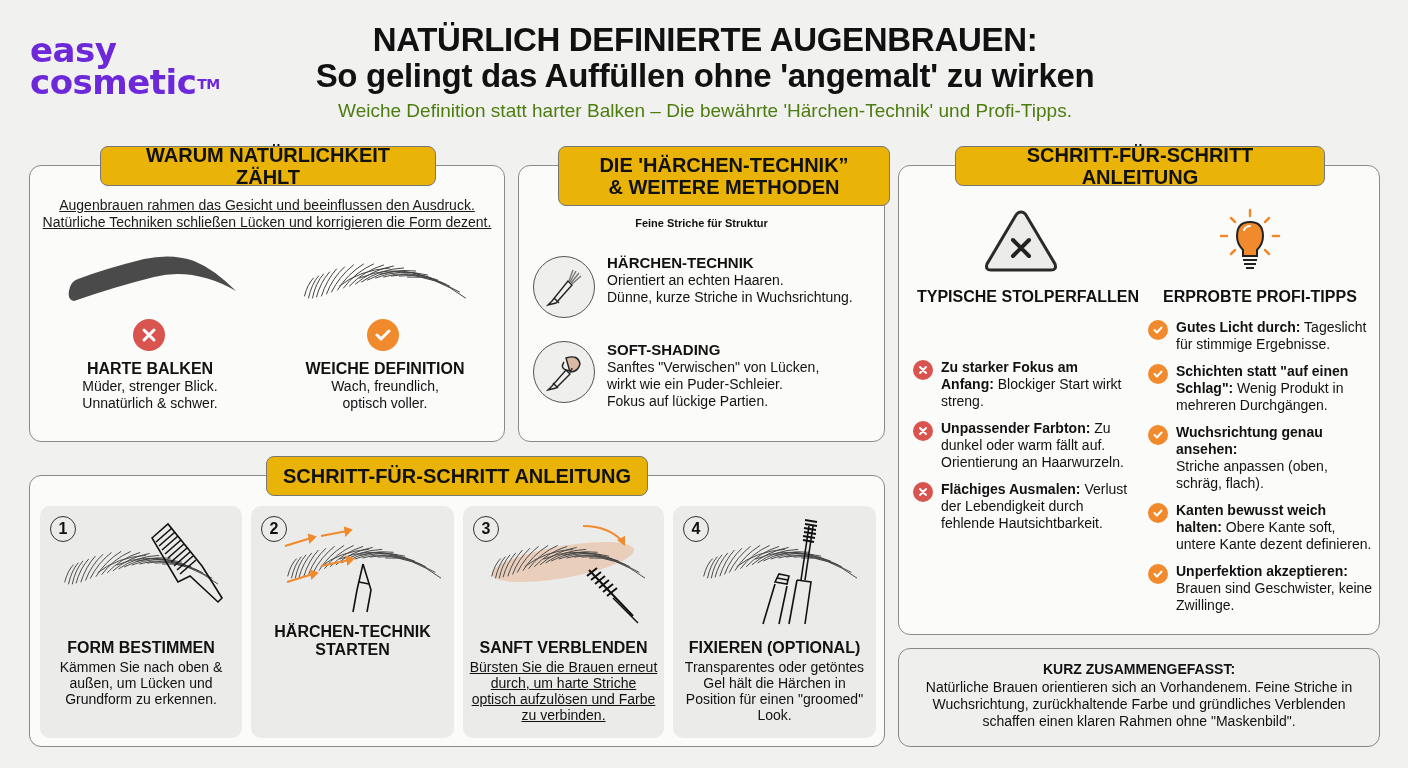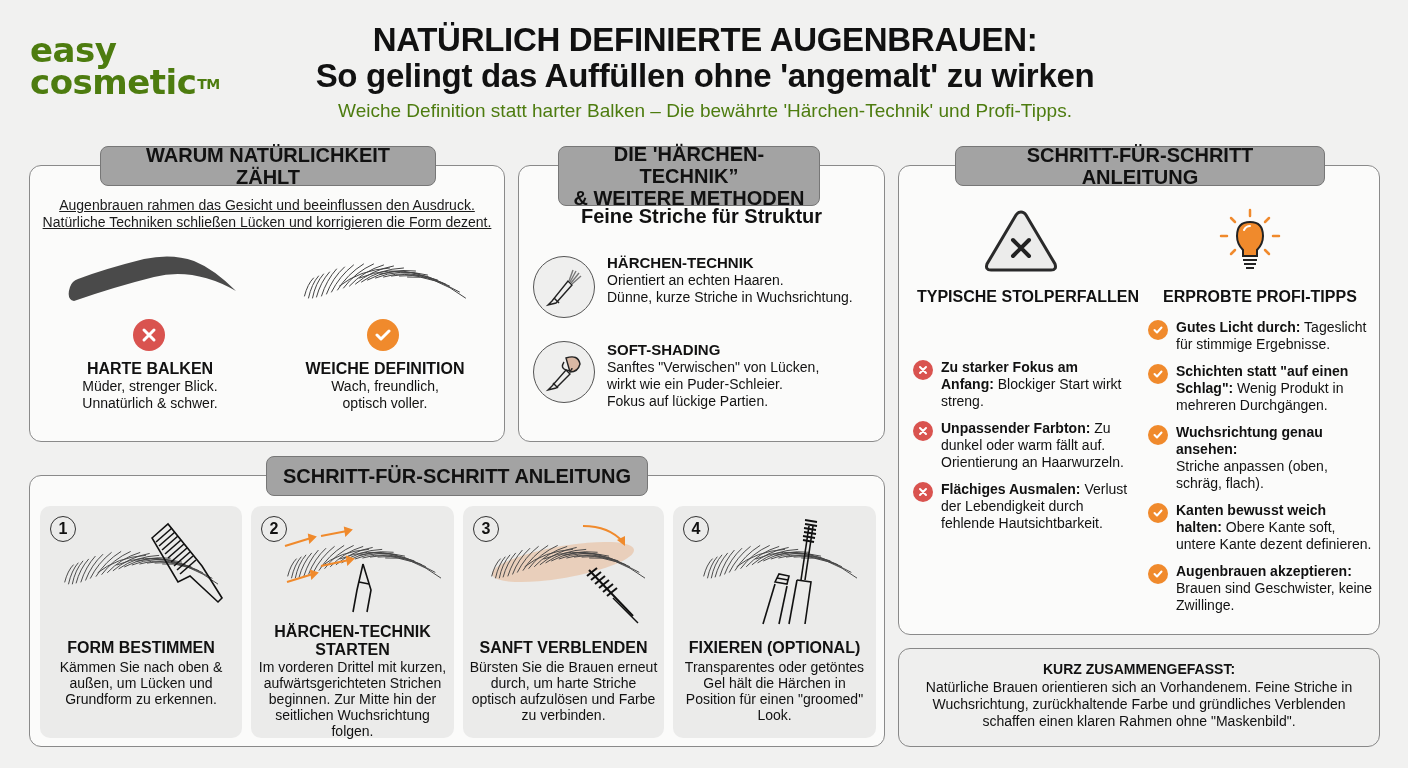--- a/index.html
+++ b/index.html
@@ -6,33 +6,33 @@
   html, body { width: 1408px; height: 768px; overflow: hidden; }
   body {
     background: #f1f1f0;
     font-family: "Liberation Sans", "DejaVu Sans", sans-serif;
     color: #111;
     position: relative;
   }
   .abs { position: absolute; }
 
   
-  .logo { left: 30px; top: 34px; font-family: "DejaVu Sans", sans-serif; font-weight: bold; color: #4d7c0f; font-size: 34px; line-height: 32px; letter-spacing: -0.5px; }
+  .logo { left: 30px; top: 34px; font-family: "DejaVu Sans", sans-serif; font-weight: bold; color: #6d28d9; font-size: 34px; line-height: 32px; letter-spacing: -0.5px; }
   .logo .tm { font-size: 14px; vertical-align: top; position: relative; top: 2px; margin-left: 1px; }
 
   
   .title { left: 240px; width: 930px; text-align: center; font-weight: bold; }
   .title-1 { top: 20px; font-size: 33px; line-height: 40px; letter-spacing: -0.3px; }
   .title-2 { top: 56px; font-size: 33px; line-height: 40px; letter-spacing: -0.3px; }
   .subtitle { top: 100px; left: 240px; width: 930px; text-align: center; font-size: 19px; color: #4d7c0f; }
 
   
   .panel { background: #fbfbfa; border: 1.5px solid #8a8a8a; border-radius: 12px; }
   .panel-label {
-    position: absolute; background: #a3a3a3; border: 1.5px solid #777; border-radius: 8px;
+    position: absolute; background: #eab308; border: 1.5px solid #777; border-radius: 8px;
     font-weight: bold; font-size: 20px; text-align: center; line-height: 22px;
     display: flex; align-items: center; justify-content: center; padding: 0 12px;
   }
 
   .center { text-align: center; }
   .t14 { font-size: 14px; line-height: 17px; }
   .bold { font-weight: bold; }
 
   .badge { width: 32px; height: 32px; border-radius: 50%; display: flex; align-items: center; justify-content: center; }
   .badge-sm { width: 20px; height: 20px; border-radius: 50%; display: flex; align-items: center; justify-content: center; flex: none; margin-top: 1px; }
@@ -118,25 +118,25 @@
     <div class="t14">Unnatürlich &amp; schwer.</div>
   </div>
   <div class="abs center" style="left:250px; width:210px; top:193px;">
     <div class="bold" style="font-size:16px; line-height:19px;">WEICHE DEFINITION</div>
     <div class="t14">Wach, freundlich,</div>
     <div class="t14">optisch voller.</div>
   </div>
 </div>
 
 <div class="abs panel" style="left:518px; top:165px; width:367px; height:277px;">
-  <div class="panel-label" style="left:39px; top:-20px; width:262px; height:60px; flex-direction:column;">
+  <div class="panel-label" style="left:39px; top:-20px; width:332px; height:60px; flex-direction:column;">
     <div>DIE 'HÄRCHEN-TECHNIK”</div>
     <div>&amp; WEITERE METHODEN</div>
   </div>
-  <div class="abs center bold" style="left:0; width:100%; top:39px; font-size:20px;">Feine Striche für Struktur</div>
+  <div class="abs center bold" style="left:0; width:100%; top:51px; font-size:11px;">Feine Striche für Struktur</div>
 
   <div class="abs circle-icon" style="left:14px; top:90px;">
     <svg width="44" height="44" viewBox="0 0 44 44" fill="none" stroke="#222" stroke-width="1.4">
       <path d="M6 40 L10 36 L26 16 L30 20 L14 38 Z"></path>
         <path d="M12 33 L17 38"></path>
       <path d="M28 17 L34 6" stroke="#777"></path>
         <path d="M29 18 L37 8" stroke="#777"></path>
         <path d="M30 19 L39 11" stroke="#777"></path>
         <path d="M27 16 L31 5" stroke="#777"></path>
     </svg>
@@ -247,21 +247,21 @@
           </svg>
         </div>
       <div><b>Kanten bewusst weich halten:</b> <span>Obere Kante soft, untere Kante dezent definieren.</span></div>
     </div>
     <div class="list-item">
       <div class="badge-sm orange">
           <svg width="10" height="10" viewBox="0 0 10 10">
             <path d="M1.5 5 L4 7.5 L8.5 2.5" fill="none" stroke="#fff" stroke-width="2" stroke-linecap="round" stroke-linejoin="round"></path>
           </svg>
         </div>
-      <div><b>Augenbrauen akzeptieren:</b> <span>Brauen sind Geschwister, keine Zwillinge.</span></div>
+      <div><b>Unperfektion akzeptieren:</b> <span>Brauen sind Geschwister, keine Zwillinge.</span></div>
     </div>
   </div>
 </div>
 
 <div class="abs panel" style="left:29px; top:475px; width:856px; height:272px;">
   <div class="panel-label" style="left:236px; top:-20px; width:382px; height:40px;">SCHRITT-FÜR-SCHRITT ANLEITUNG</div>
 
   <div class="abs step-card" style="left:10px; top:30px; width:202px; height:232px;">
     <div class="step-num">1</div>
     <svg class="abs" style="left:20px; top:10px;" width="170" height="110" viewBox="0 0 170 110">
@@ -301,21 +301,20 @@
         <path d="M48 46 L76 40"></path>
           <path d="M74 37 L80 39 L75 44 Z"></path>
       </g>
       <g fill="none" stroke="#111" stroke-width="1.6">
         <path d="M90 44 L84 70 L80 92"></path>
           <path d="M90 44 L98 70 L94 92"></path>
           <path d="M86 62 L96 64"></path>
       </g>
     </svg>
     <div class="step-title" style="top:117px;">HÄRCHEN-TECHNIK STARTEN</div>
-    <div class="step-text" style="top:153px;">Im vorderen Drittel mit kurzen, aufwärtsgerichteten Strichen beginnen. Zur Mitte hin der seitlichen Wuchsrichtung folgen.</div>
   </div>
 
   <div class="abs step-card" style="left:433px; top:30px; width:201px; height:232px;">
     <div class="step-num">3</div>
     <svg class="abs" style="left:20px; top:12px;" width="175" height="115" viewBox="0 0 175 115">
       <ellipse cx="80" cy="44" rx="72" ry="16" fill="#e8b894" opacity="0.55" transform="rotate(-10 80 44)"></ellipse>
       <g transform="translate(4,20) scale(0.95)">
           <use href="#hairbrow"></use>
         </g>
       <path d="M100 8 Q126 8 140 24" fill="none" stroke="#f08a2c" stroke-width="2"></path>
@@ -325,21 +324,21 @@
           <path d="M130 80 L155 105" stroke-width="1.5"></path>
         <path d="M104 58 L114 50"></path>
           <path d="M108 62 L118 54"></path>
           <path d="M112 66 L122 58"></path>
           <path d="M116 70 L126 62"></path>
           <path d="M120 74 L130 66"></path>
           <path d="M124 78 L134 70"></path>
       </g>
     </svg>
     <div class="step-title" style="top:133px;">SANFT VERBLENDEN</div>
-    <div class="step-text" style="top:153px;">Bürsten Sie die Brauen erneut durch, um harte Striche optisch aufzulösen und Farbe zu verbinden.</div>
+    <div class="step-text" style="top:153px;text-decoration:underline;">Bürsten Sie die Brauen erneut durch, um harte Striche optisch aufzulösen und Farbe zu verbinden.</div>
   </div>
 
   <div class="abs step-card" style="left:643px; top:30px; width:203px; height:232px;">
     <div class="step-num">4</div>
     <svg class="abs" style="left:20px; top:10px;" width="175" height="112" viewBox="0 0 175 112">
       <g transform="translate(6,22) scale(0.95)">
           <use href="#hairbrow"></use>
         </g>
       <g fill="none" stroke="#111" stroke-width="1.6">
         <path d="M82 66 L86 58 L96 60 L94 68 Z"></path>

